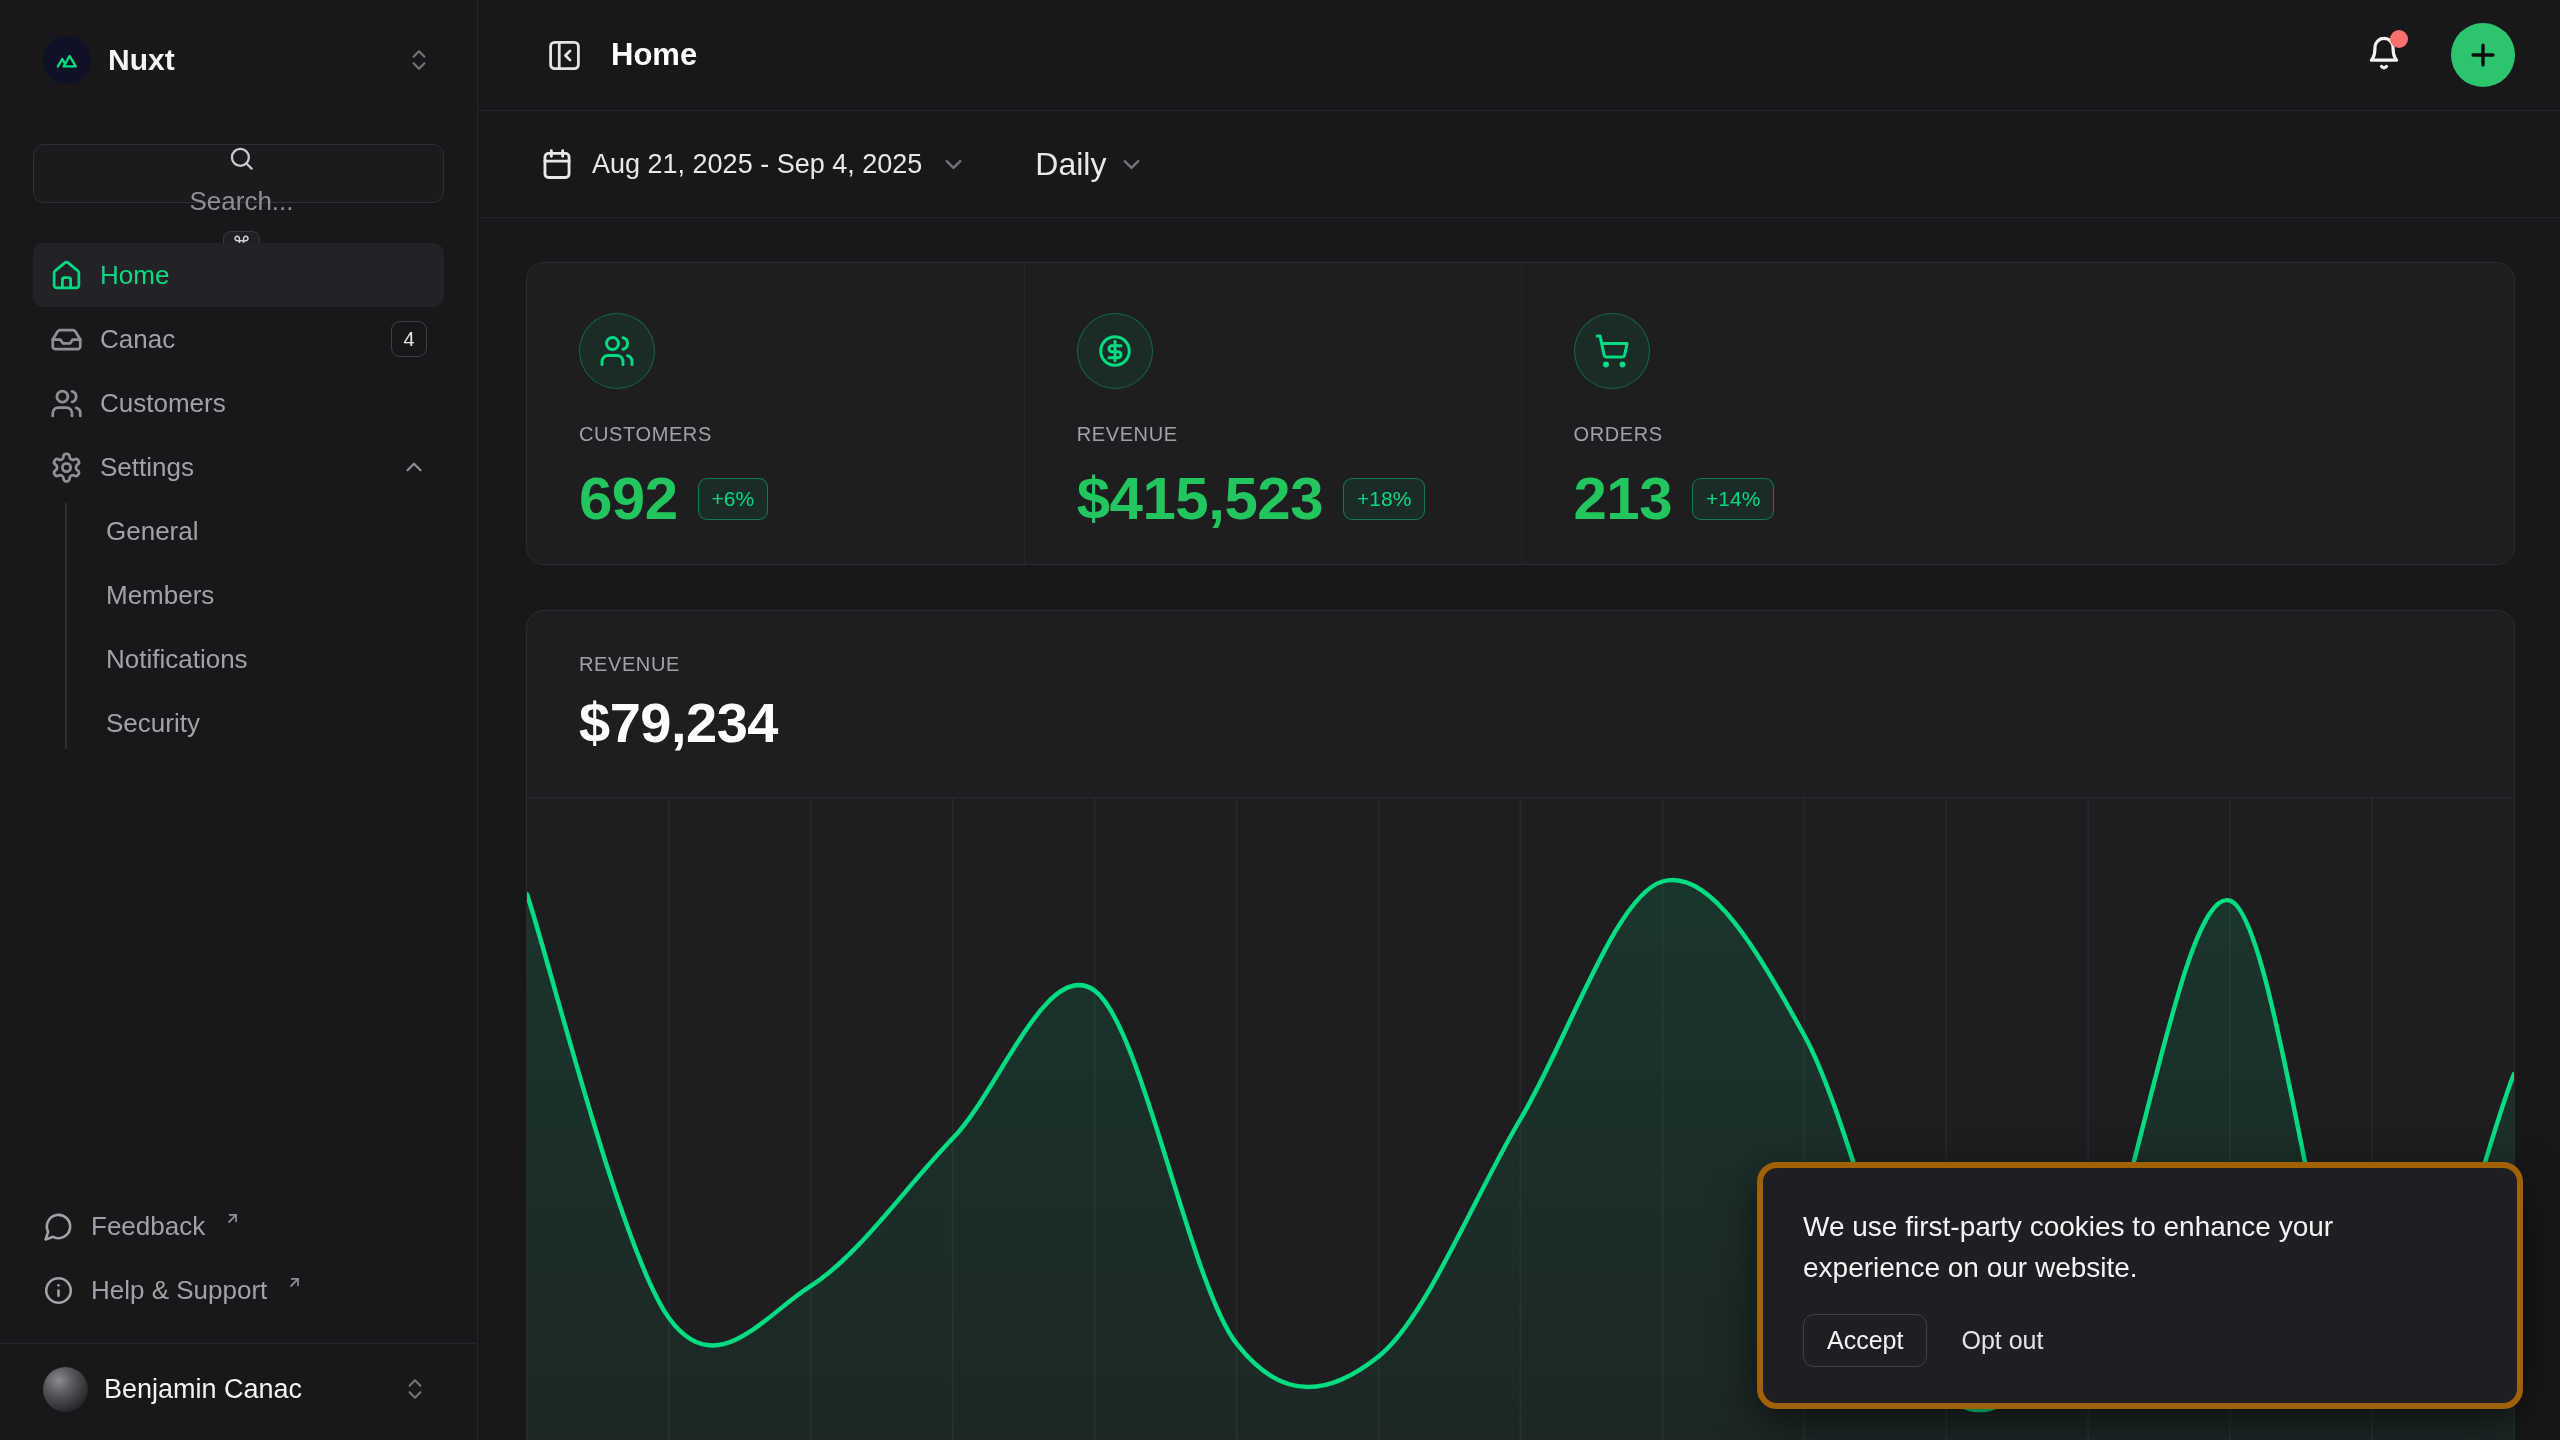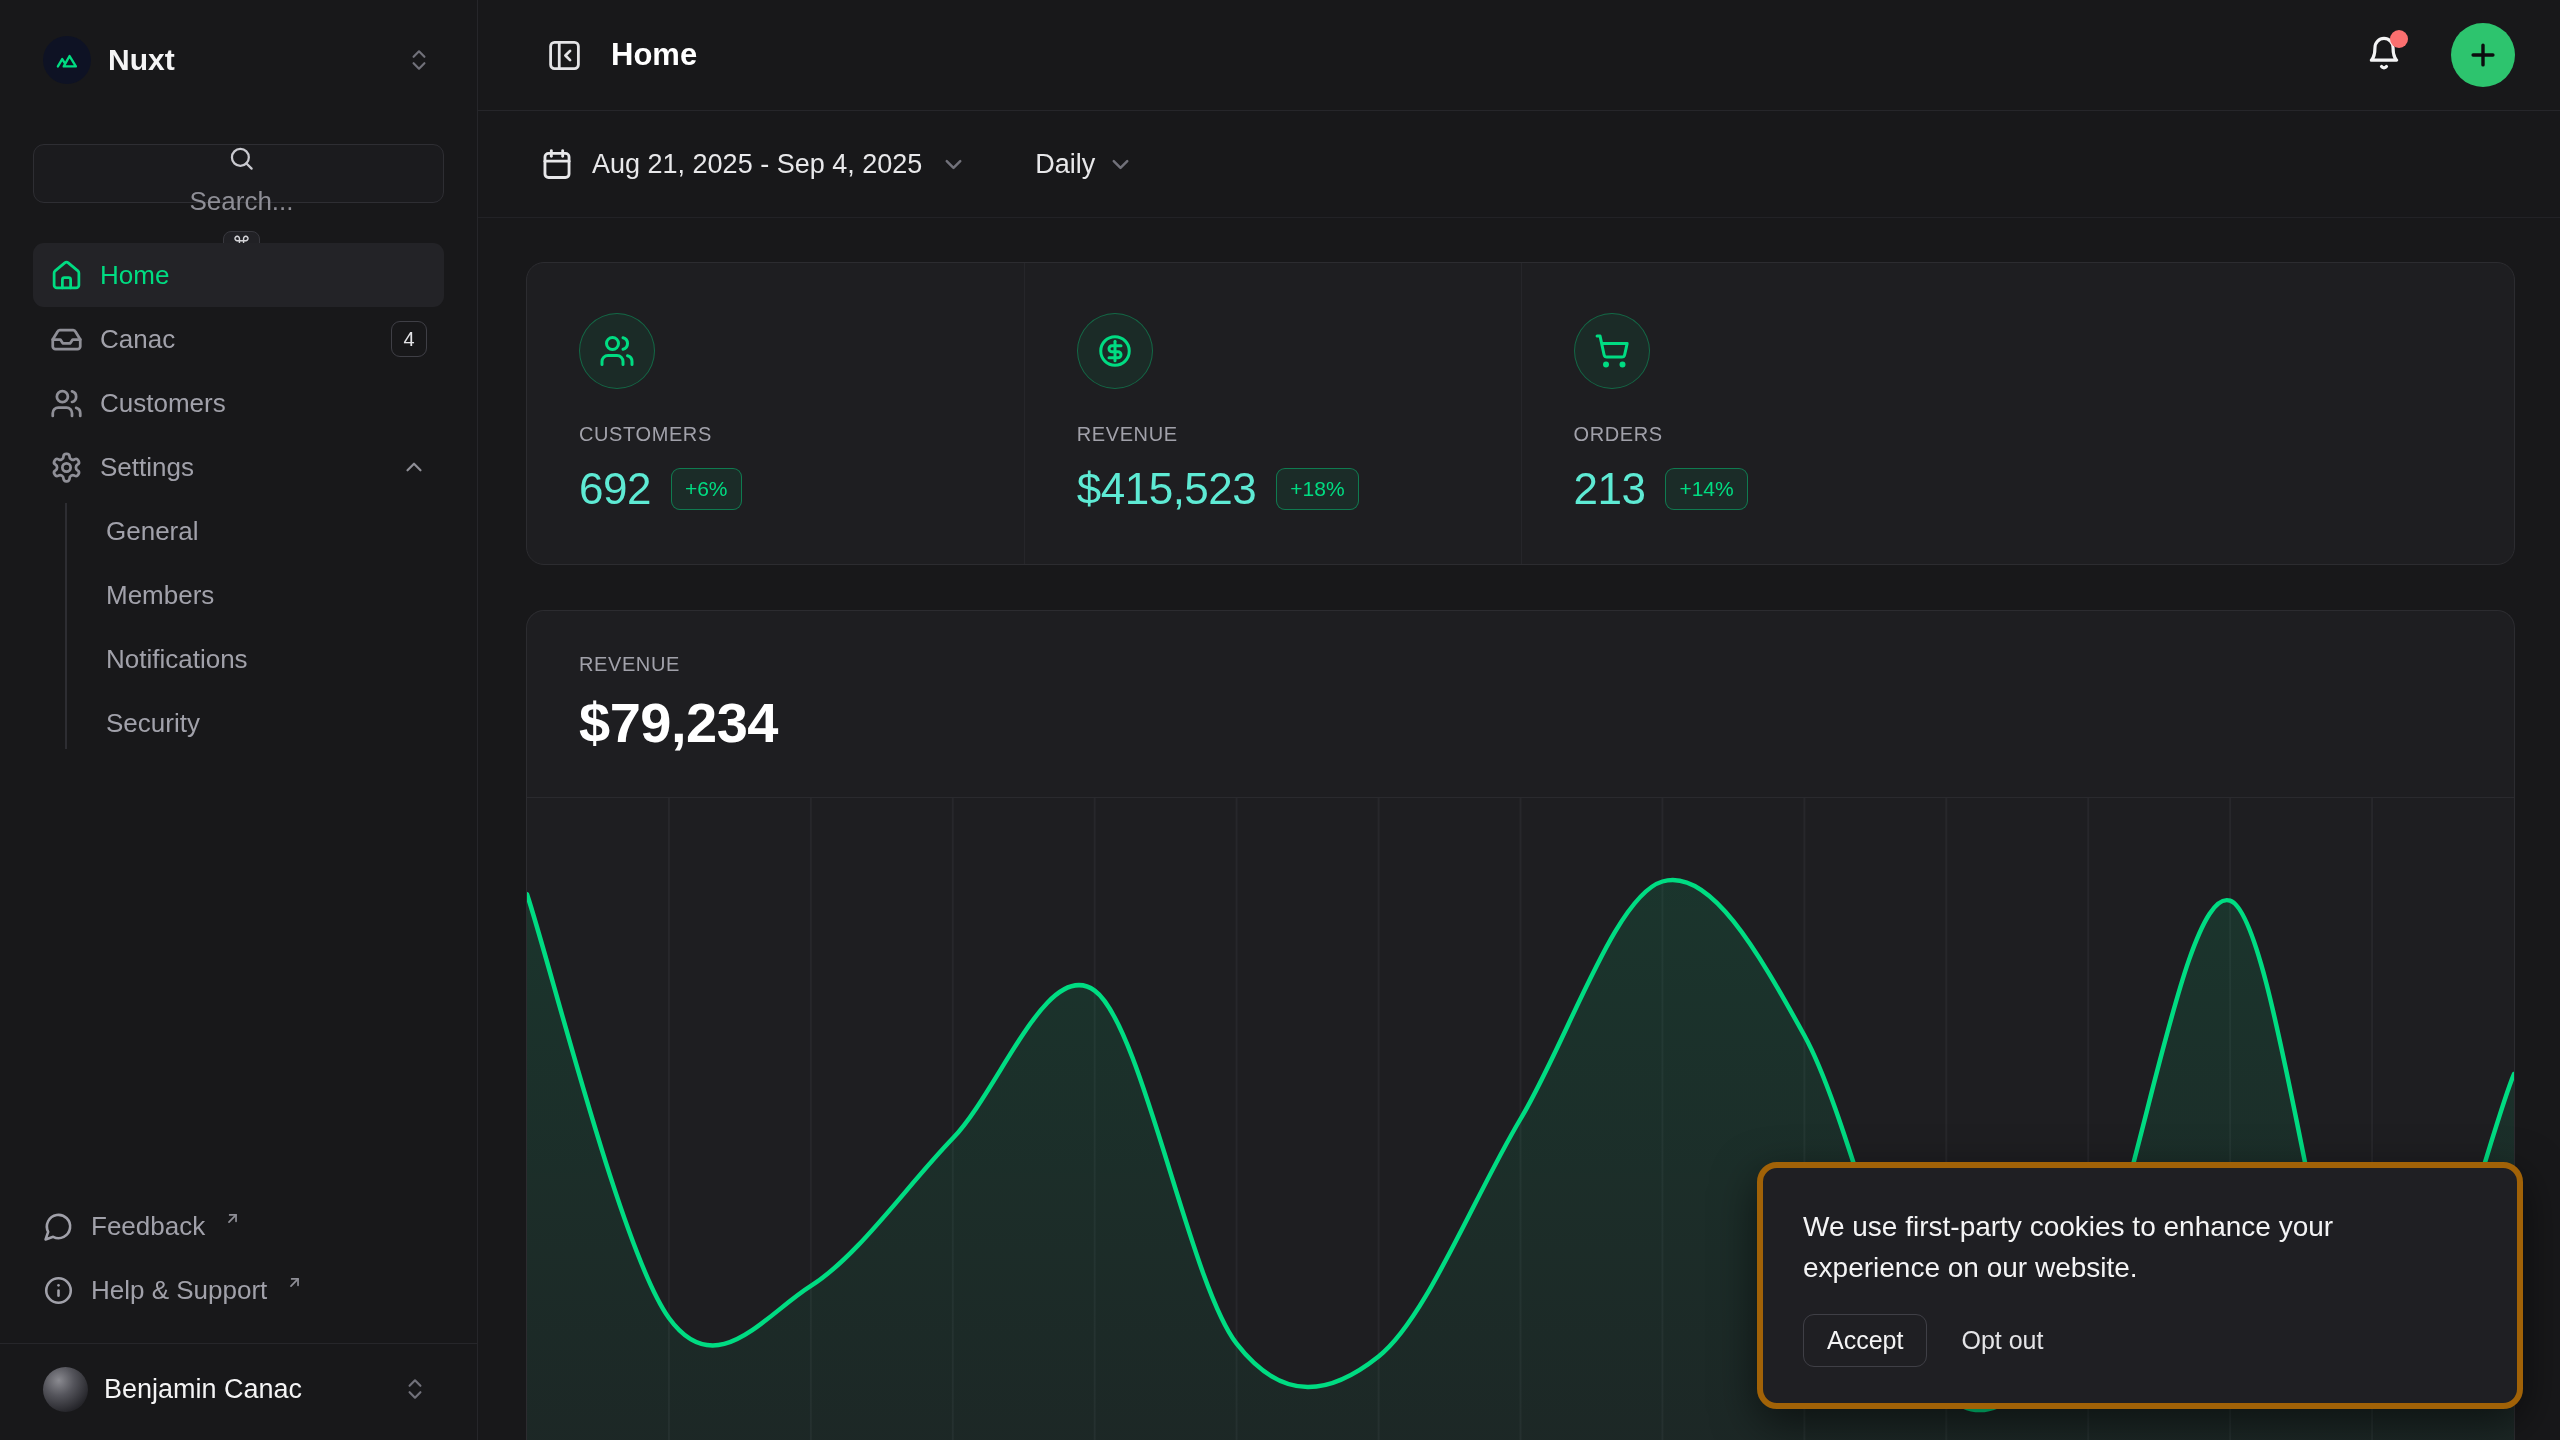--- a/index.html
+++ b/index.html
@@ -54,34 +54,34 @@
   .page-title { font-size:31px; font-weight:700; color:#fff; }
   .topbar .grow { flex:1; }
   .bell-wrap { position:relative; margin-right:26px; cursor:pointer; }
   .bell-dot { position:absolute; top:-4px; right:-5px; width:18px; height:18px; border-radius:50%; background:#fb6f6f; }
   .plus-btn { width:64px; height:64px; border-radius:50%; background:#2dc46e; border:none; cursor:pointer;
     display:flex; align-items:center; justify-content:center; }
 
   .toolbar { height:112px; border-bottom:1.5px solid #222226; display:flex; align-items:center;
     padding:0 62px; gap:14px; }
   .date-btn { display:flex; align-items:center; gap:18px; color:#e8e8ea; font-size:27px; font-weight:500; cursor:pointer; }
-  .sel-btn { display:flex; align-items:center; gap:12px; color:#e8e8ea; font-size:27px; font-weight:500;
+  .sel-btn { display:flex; align-items:center; gap:12px; color:#e8e8ea; font-size:32px; font-weight:500;
     margin-left:54px; cursor:pointer; }
 
   .content { flex:1; padding:44px 45px 0 48px; position:relative; }
 
   .stats-card { display:grid; grid-template-columns:1fr 1fr 1fr 1fr; background:#1e1e21;
     border:1.5px solid #2c2c30; border-radius:18px; height:303px; }
   .stat-cell { padding:50px 40px 0 52px; border-left:1.5px solid #26262a; cursor:pointer; }
   .stat-cell:first-child { border-left:none; }
   .stat-ic { width:76px; height:76px; border-radius:50%; background:rgba(0,220,130,0.07);
     border:1.5px solid rgba(0,220,130,0.35); color:#00dc82; display:flex; align-items:center; justify-content:center; }
   .stat-label { margin-top:34px; font-size:20px; font-weight:500; letter-spacing:0.6px; color:#a1a1aa; }
   .stat-row { margin-top:18px; display:flex; align-items:center; gap:20px; }
-  .stat-value { font-size:44px; font-weight:400; color:#5eead4; letter-spacing:-0.5px; }
+  .stat-value { font-size:60px; font-weight:700; color:#22c55e; letter-spacing:-0.5px; }
   .delta-badge { background:rgba(0,220,130,0.08); border:1.5px solid rgba(0,220,130,0.45); color:#00dc82;
     font-size:21px; font-weight:500; border-radius:9px; padding:8px 13px; }
 
   .chart-card { margin-top:45px; background:#1e1e21; border:1.5px solid #2c2c30; border-radius:18px 18px 0 0;
     border-bottom:none; height:830px; display:flex; flex-direction:column; overflow:hidden; }
   .chart-head { padding:42px 52px 0 52px; height:186px; }
   .chart-label { font-size:20px; font-weight:500; letter-spacing:0.6px; color:#a1a1aa; }
   .chart-value { margin-top:14px; font-size:56px; font-weight:700; color:#fff; letter-spacing:-0.5px; }
   .chart-area { flex:1; border-top:1.5px solid #2a2a2e; position:relative; }
   .chart-area svg { position:absolute; inset:0; width:100%; height:100%; }

